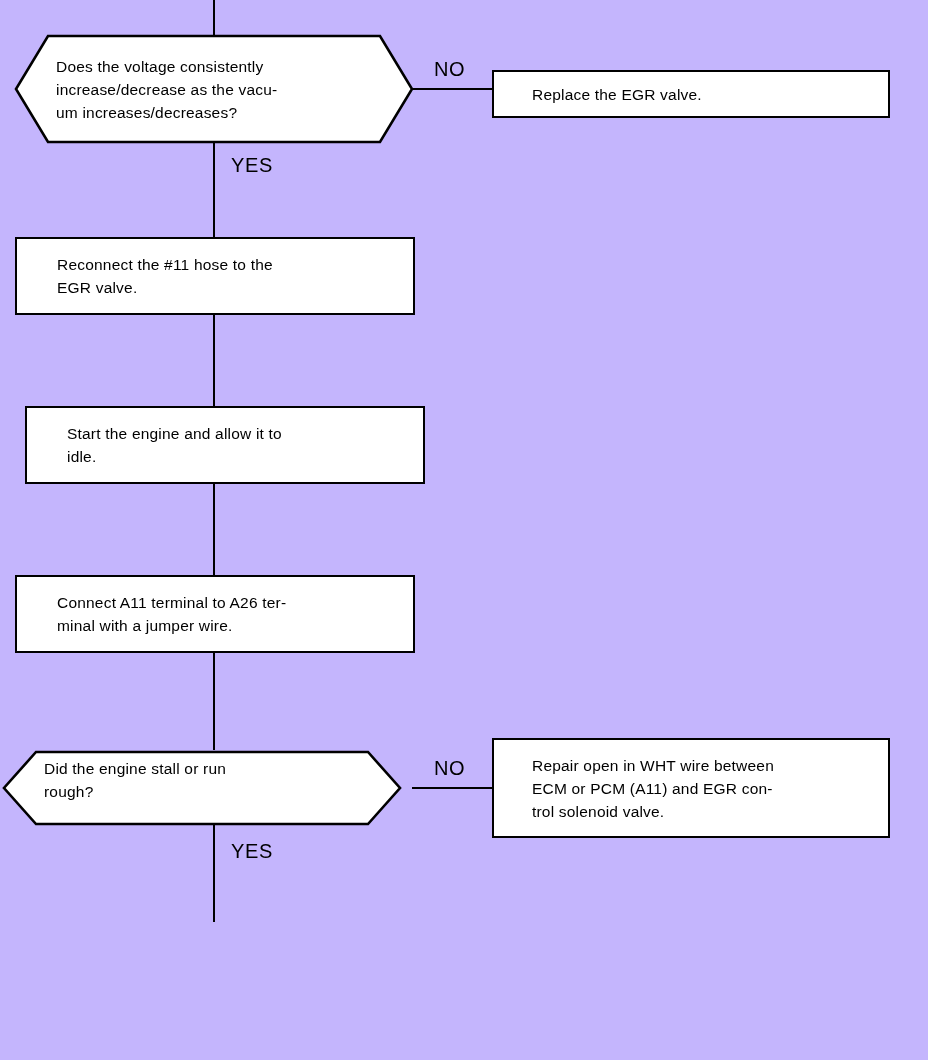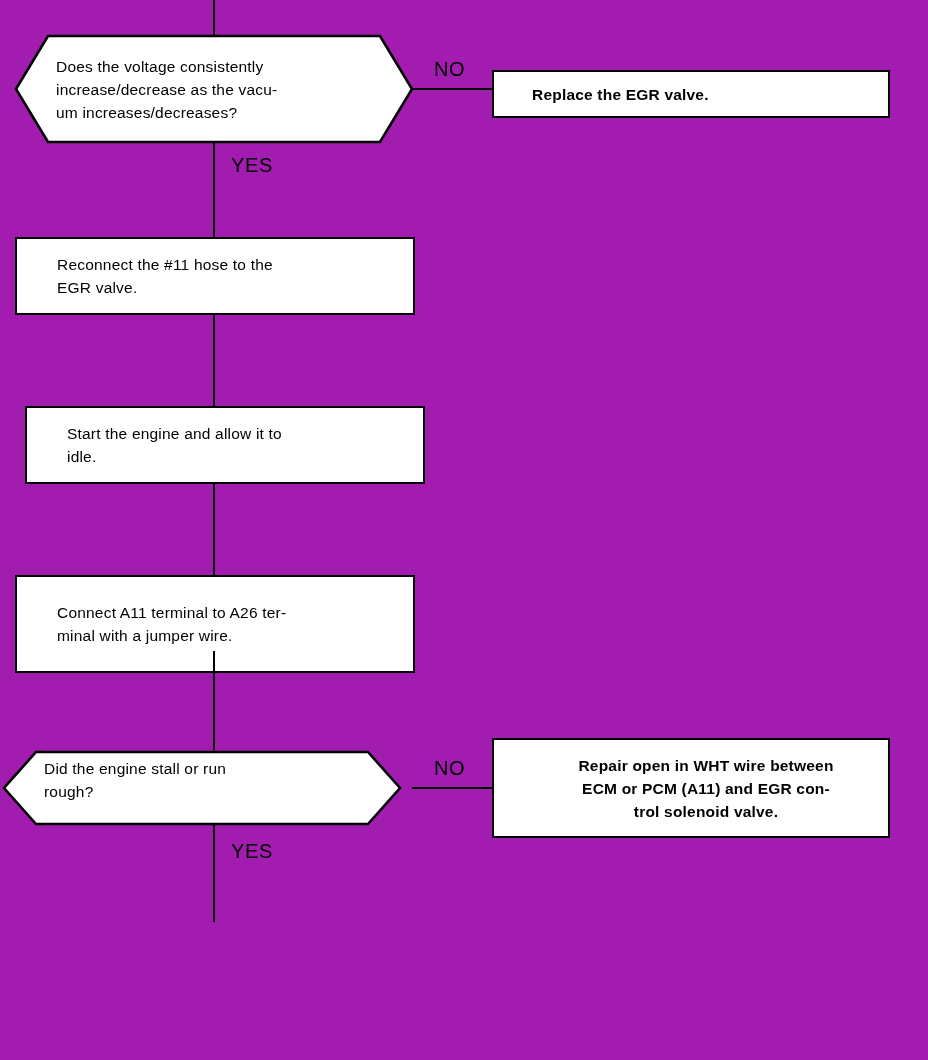--- a/index.html
+++ b/index.html
@@ -9,21 +9,21 @@
     background: #ffffff;
   }
   body {
     font-family: "Liberation Sans", sans-serif;
     color: #000000;
   }
   #chart {
     position: relative;
     width: 928px;
     height: 1060px;
-    background: #a21caf;
+    background: #c4b5fd;
     overflow: hidden;
   }
 
   
   .node-box {
     position: absolute;
     box-sizing: border-box;
     border: 2px solid #000000;
     background: #ffffff;
   }
@@ -32,21 +32,21 @@
     left: 40px;
     right: 8px;
     top: 50%;
     transform: translateY(-50%);
     font-size: 15.5px;
     line-height: 23px;
     letter-spacing: 0.2px;
     white-space: pre-line;
     color: #000000;
   }
-  .node-box.bold .node-text { font-weight: bold; }
+  .node-box.bold .node-text { font-weight: normal; }
 
   
   .node-hex {
     position: absolute;
   }
   .node-hex svg {
     position: absolute;
     left: 0;
     top: 0;
     display: block;
@@ -118,39 +118,39 @@
 
   <div class="conn-v" style="left:213px; top:313px; height:95px;"></div>
 
   <div class="node-box" style="left:25px; top:406px; width:400px; height:78px;">
     <div class="node-text">Start the engine and allow it to
 idle.</div>
   </div>
 
   <div class="conn-v" style="left:213px; top:482px; height:95px;"></div>
 
-  <div class="node-box" style="left:15px; top:575px; width:400px; height:98px;">
+  <div class="node-box" style="left:15px; top:575px; width:400px; height:78px;">
     <div class="node-text">Connect A11 terminal to A26 ter-
 minal with a jumper wire.</div>
   </div>
 
   <div class="conn-v" style="left:213px; top:651px; height:99px;"></div>
 
   <div class="node-hex" style="left:2px; top:750px; width:400px; height:60px;">
     <svg width="400" height="76" viewBox="0 0 400 76">
       <polygon points="34,2 366,2 398,38 366,74 34,74 2,38" fill="#ffffff" stroke="#000000" stroke-width="2.6"></polygon>
     </svg>
     <div class="node-text">Did the engine stall or run
 rough?</div>
   </div>
 
   <div class="conn-h" style="left:412px; top:787px; width:82px;"></div>
   <div class="branch-label" style="left:434px; top:757px;">NO</div>
 
-  <div class="node-box bold" style="left:492px; top:738px; width:398px; height:100px;text-align:center;">
+  <div class="node-box bold" style="left:492px; top:738px; width:398px; height:100px;">
     <div class="node-text" style="left:38px;">Repair open in WHT wire between
 ECM or PCM (A11) and EGR con-
 trol solenoid valve.</div>
   </div>
 
   <div class="conn-v" style="left:213px; top:824px; height:98px;"></div>
   <div class="branch-label" style="left:231px; top:840px;">YES</div>
 
 
 </div>

